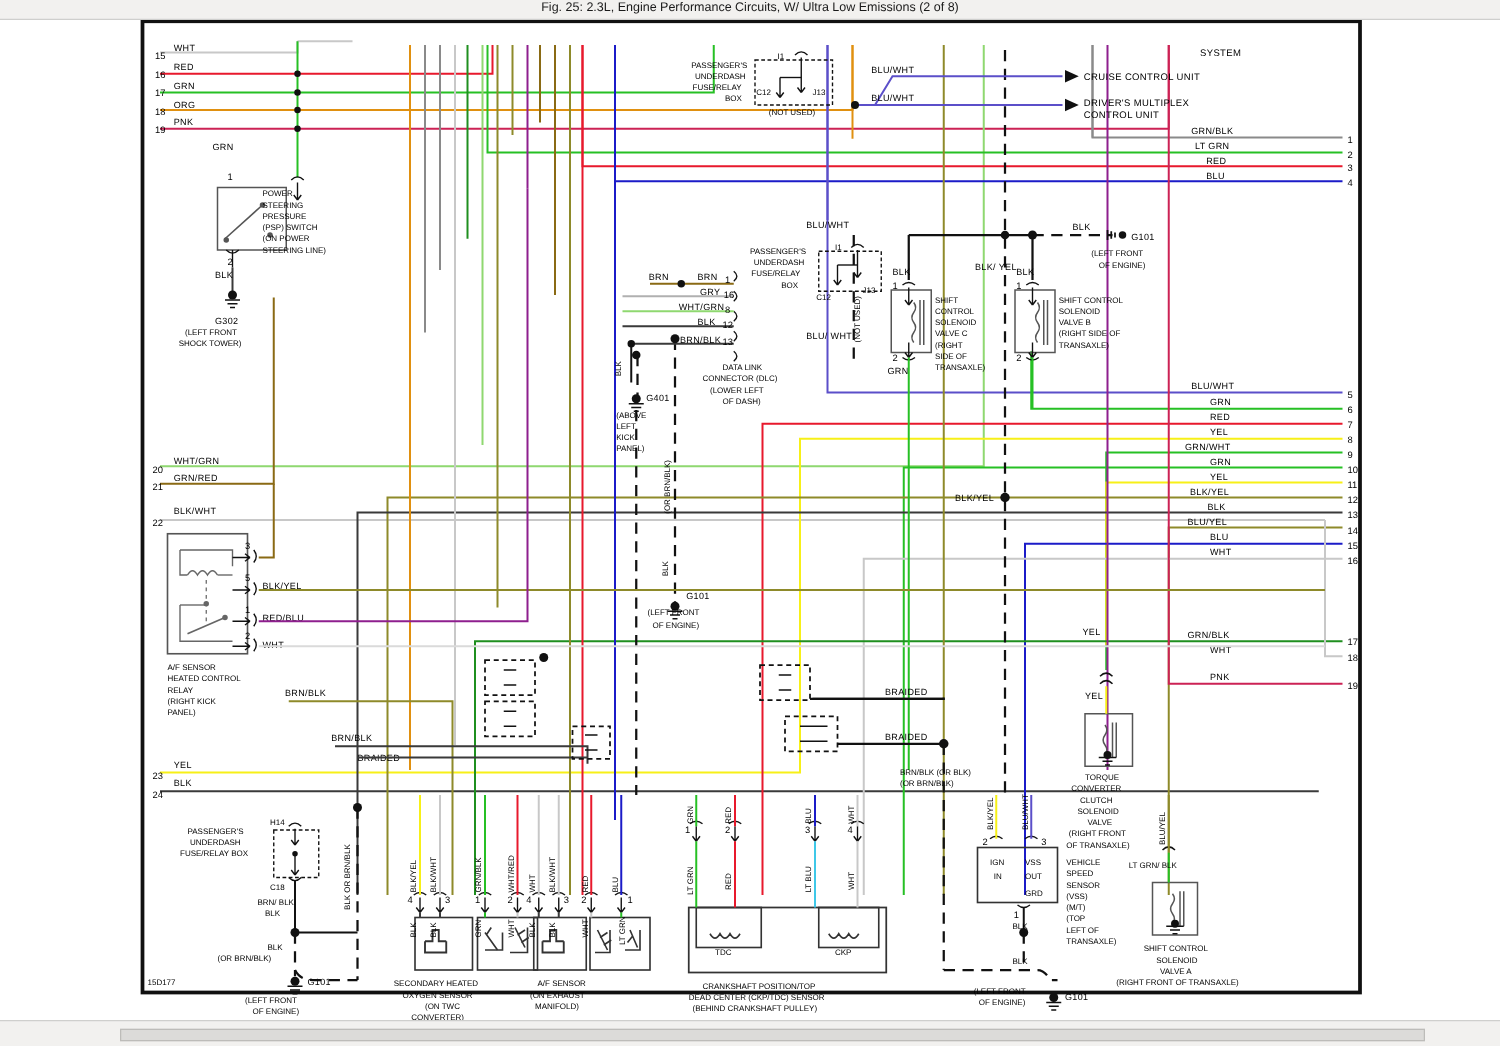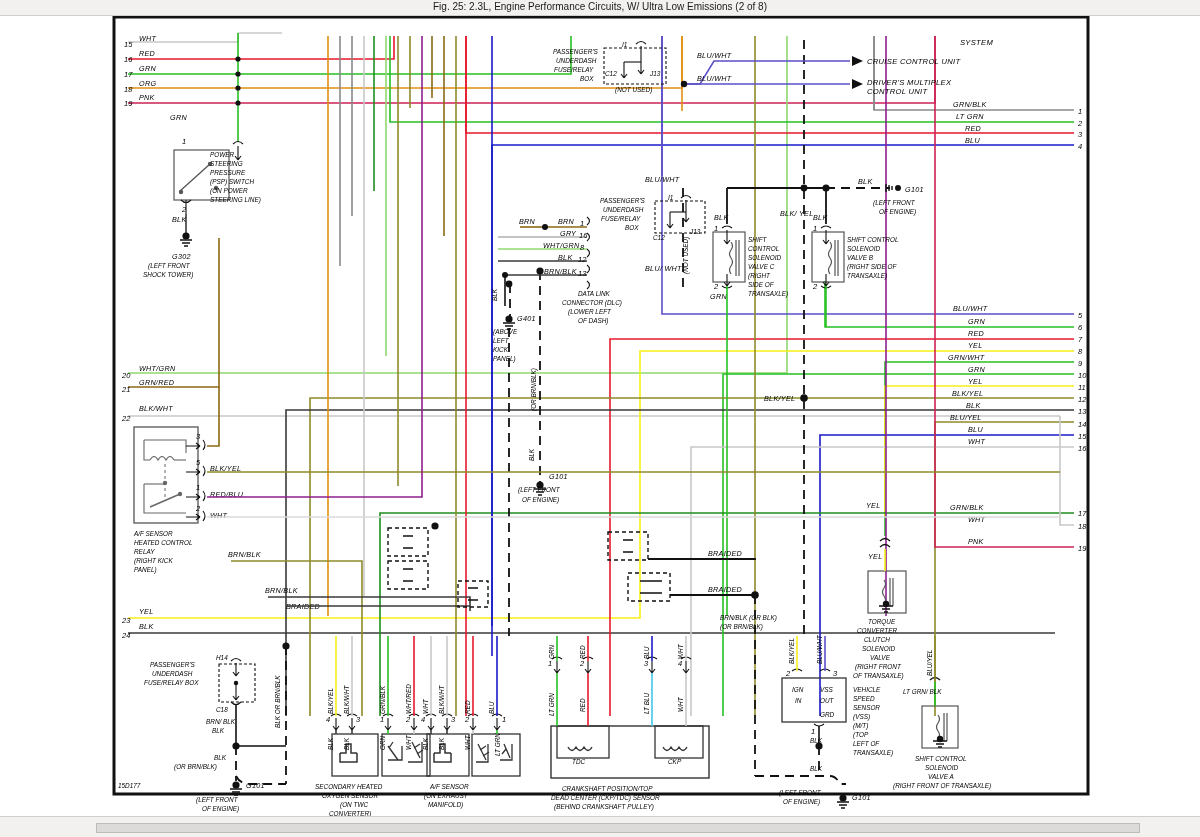--- a/index.html
+++ b/index.html
@@ -22,21 +22,20 @@
   }
   #titlebar .t {
     position:absolute; left:0; top:1px; width:1200px;
     text-align:center; font-size:10px; color:#1a1a1a;
     letter-spacing:0px; white-space:nowrap;
   }
   
   #canvas {
     position:absolute; left:0; top:16px; width:1200px; height:800px;
     background:#ffffff;
-    font-style:italic;
   }
   #footerbar{
     position:absolute; left:0; top:816px; width:1200px; height:21px;
     background:#f2f1ef; border-top:1px solid #cfcfcd;
   }
   #footerbar .strip{
     position:absolute; left:96px; top:6px; width:1044px; height:10px;
     background:#dcdbd9; border:1px solid #bdbcb9;
   }
   svg { display:block; }

